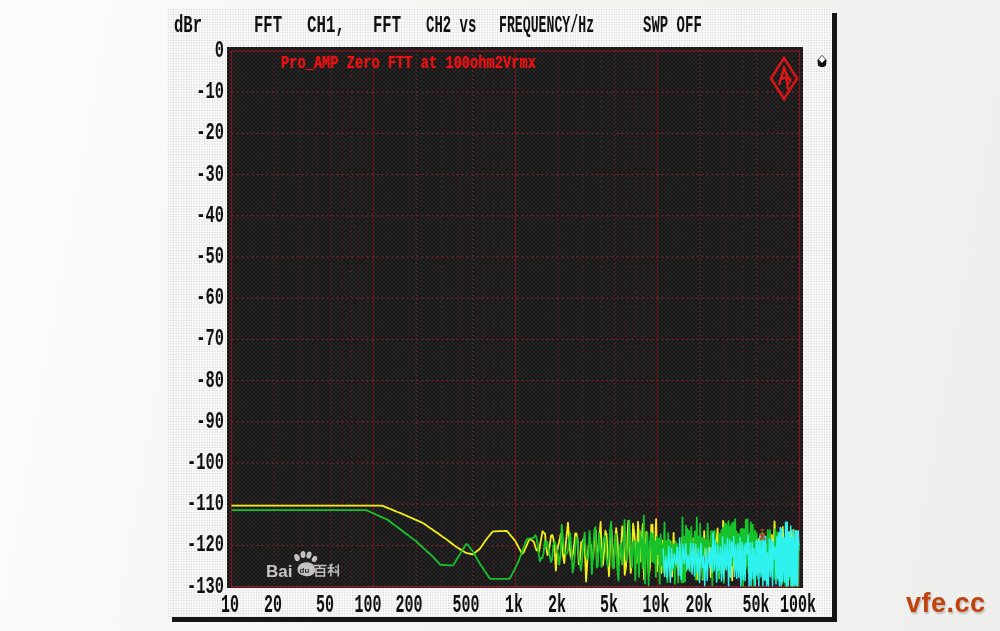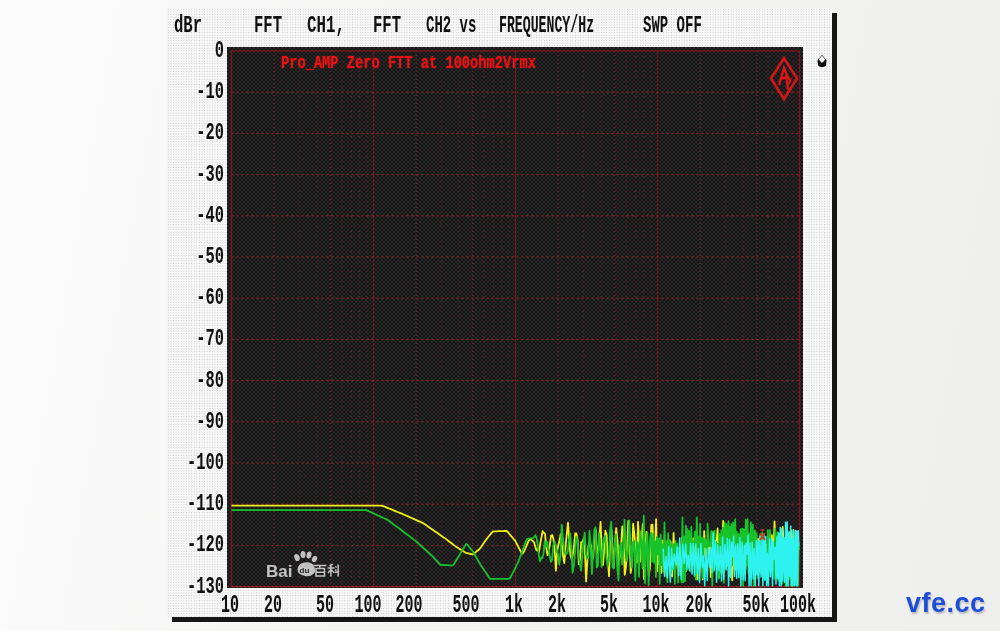--- a/index.html
+++ b/index.html
@@ -18,21 +18,21 @@
   .ylab{position:absolute;left:144px;width:80px;text-align:right;
        font:700 20px/20px "Liberation Mono",monospace;color:#101010;
        transform:scale(0.77,1.2);transform-origin:100% 0;}
   .xlab{position:absolute;top:593px;width:80px;text-align:center;
        font:700 20px/20px "Liberation Mono",monospace;color:#101010;
        transform:scale(0.75,1.25);transform-origin:50% 0;}
   #rtitle{position:absolute;left:281px;top:55px;font:700 20px/18px "Liberation Mono",monospace;
        color:#ee1010;transform:scale(0.685,0.95);transform-origin:0 0;white-space:pre;
        text-shadow:0 0 2px rgba(255,40,40,0.55);}
   #vfe{position:absolute;left:906px;top:588px;font:700 27px "Liberation Sans",sans-serif;
-       color:#1d4ed8;text-shadow:1px 1.5px 2px rgba(120,120,120,0.45);letter-spacing:0.5px;text-align:right;}
+       color:#c2410c;text-shadow:1px 1.5px 2px rgba(120,120,120,0.45);letter-spacing:0.5px;text-align:right;}
 </style></head>
 <body>
 <div id="panel">
   <div id="plot">
     <svg width="576" height="541" viewBox="0 0 576 541">
       <line x1="47.2" y1="4.0" x2="47.2" y2="539.6" stroke="#96202c" stroke-width="1" stroke-dasharray="1 3" opacity="1"></line>
 <line x1="72.3" y1="4.0" x2="72.3" y2="539.6" stroke="#7c1620" stroke-width="1" stroke-dasharray="1 4" opacity="0.9"></line>
 <line x1="90.0" y1="4.0" x2="90.0" y2="539.6" stroke="#7c1620" stroke-width="1" stroke-dasharray="1 4" opacity="0.9"></line>
 <line x1="103.8" y1="4.0" x2="103.8" y2="539.6" stroke="#96202c" stroke-width="1" stroke-dasharray="1 3" opacity="1"></line>
 <line x1="115.0" y1="4.0" x2="115.0" y2="539.6" stroke="#7c1620" stroke-width="1" stroke-dasharray="1 4" opacity="0.9"></line>

